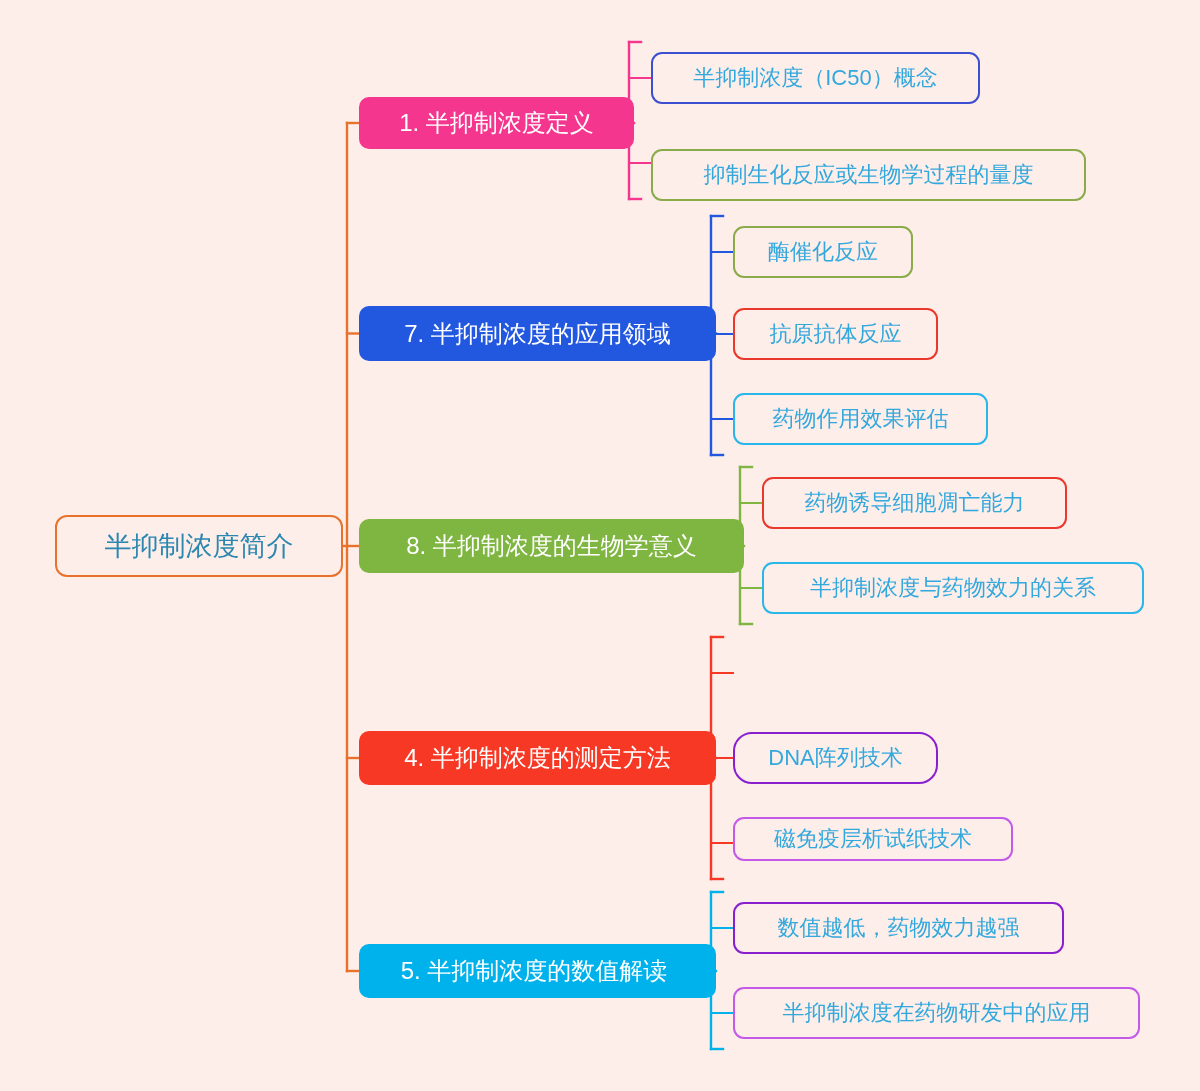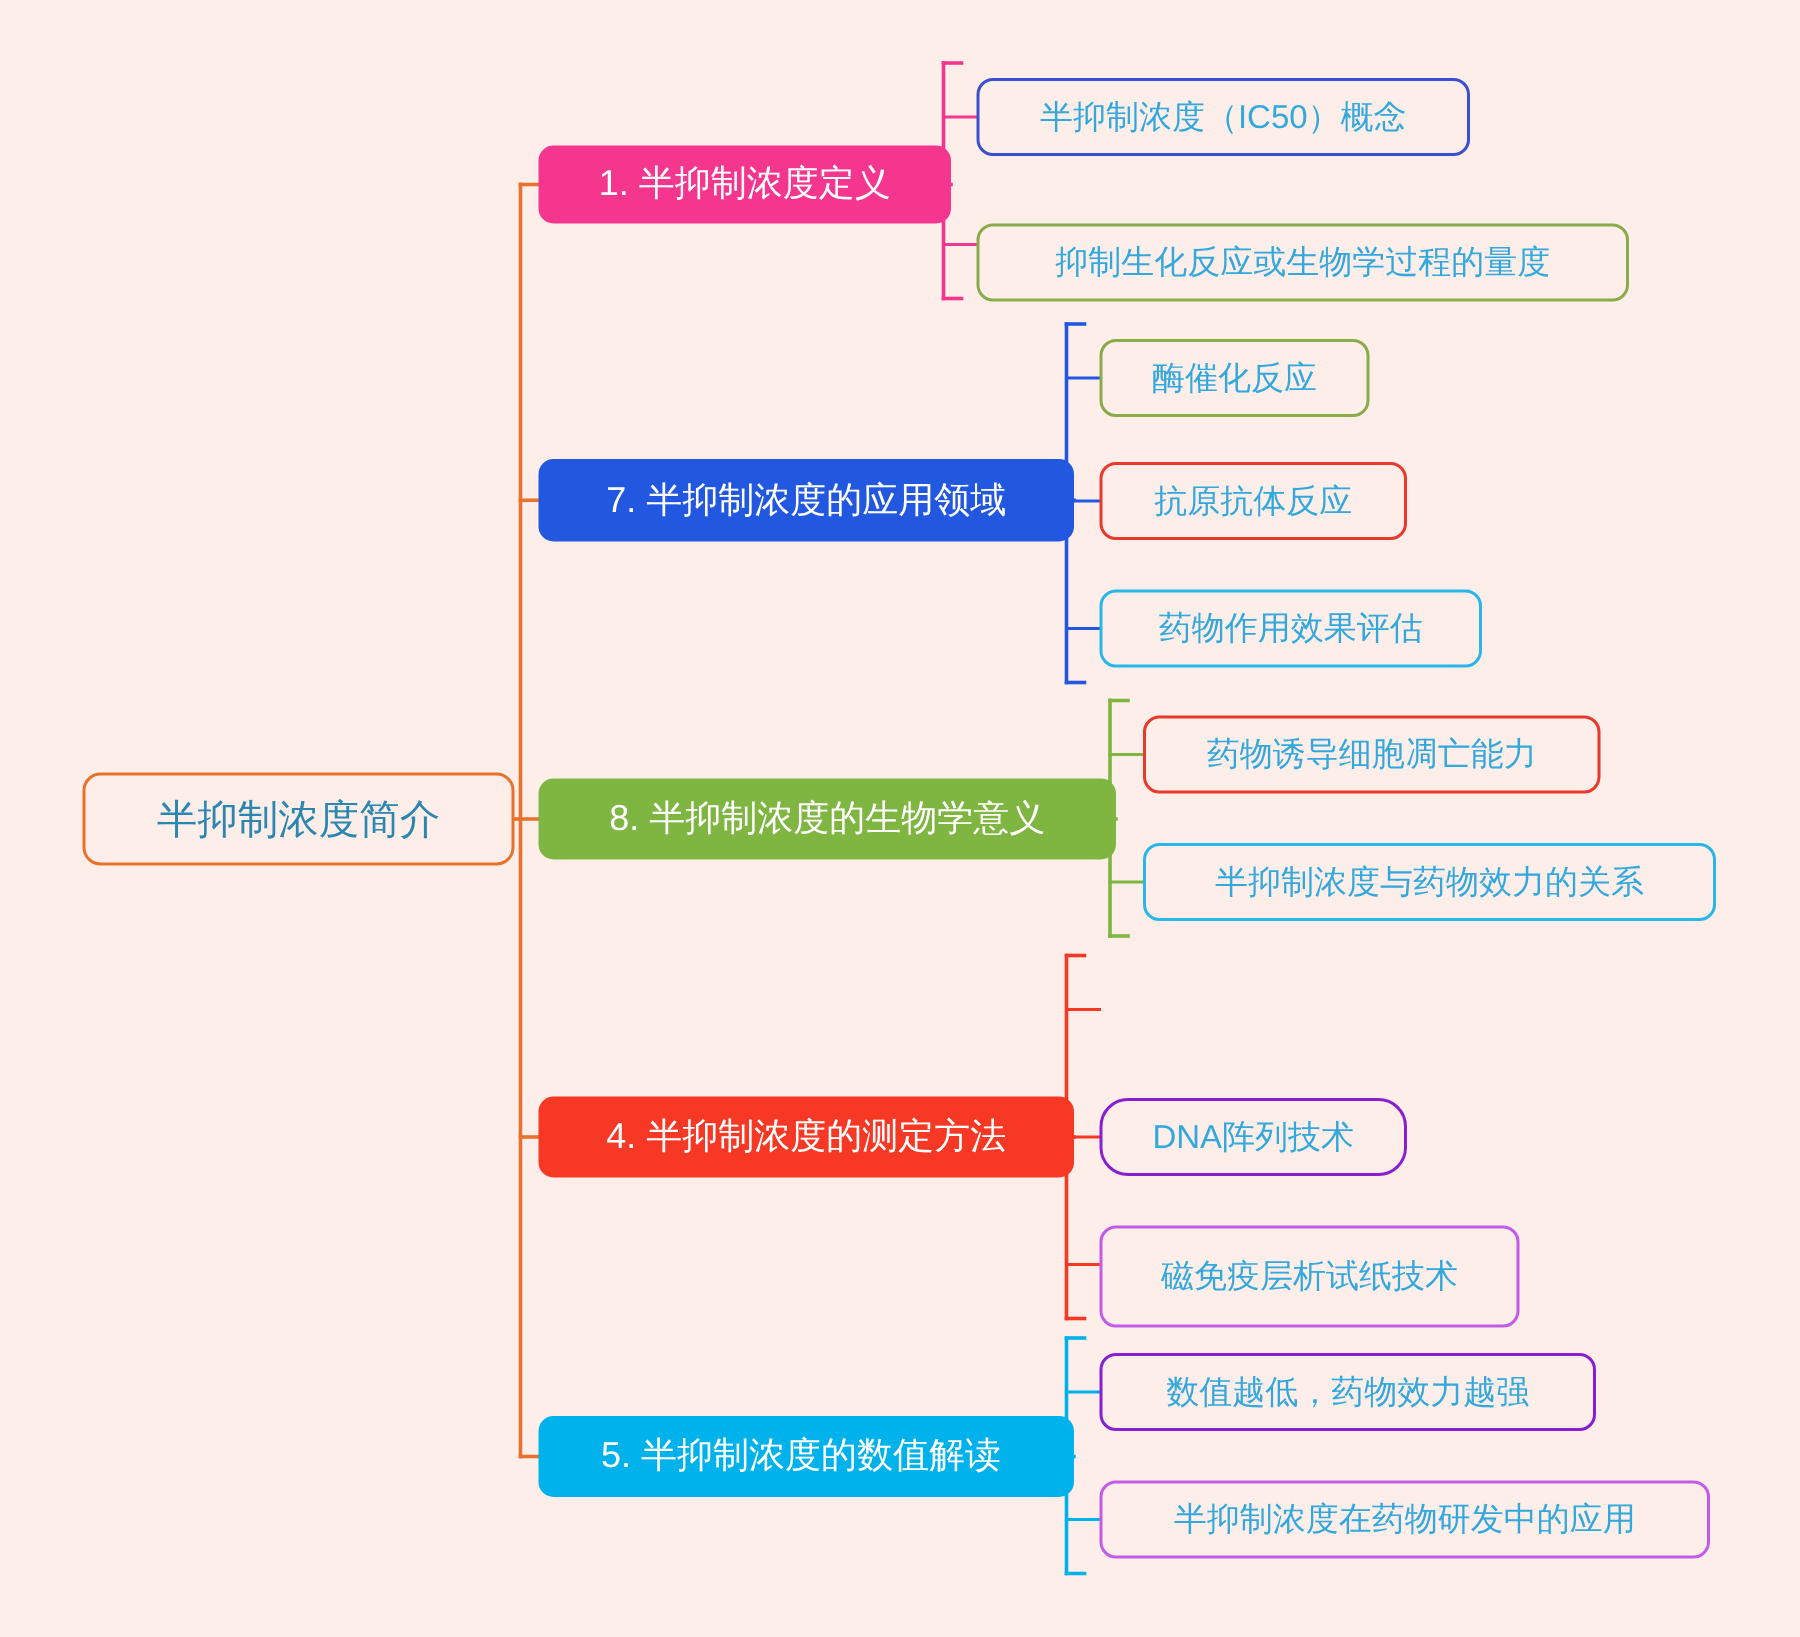--- a/index.html
+++ b/index.html
@@ -142,21 +142,21 @@
     </div>
     <div class="node node-leaf" style="left: 762px; top: 477px; width: 305px; height: 52px; border-color: rgb(232, 57, 44); color: rgb(51, 168, 221);">
       <span>药物诱导细胞凋亡能力</span>
     </div>
     <div class="node node-leaf" style="left: 762px; top: 562px; width: 382px; height: 52px; border-color: rgb(41, 182, 232); color: rgb(51, 168, 221);">
       <span>半抑制浓度与药物效力的关系</span>
     </div>
     <div class="node node-leaf" style="left: 733px; top: 732px; width: 205px; height: 52px; border-color: rgb(138, 31, 208); color: rgb(51, 168, 221); border-radius: 19px;">
       <span>DNA阵列技术</span>
     </div>
-    <div class="node node-leaf" style="left: 733px; top: 817px; width: 280px; height: 68px; border-color: rgb(196, 90, 232); color: rgb(51, 168, 221);">
+    <div class="node node-leaf" style="left: 733px; top: 817px; width: 280px; height: 44px; border-color: rgb(196, 90, 232); color: rgb(51, 168, 221);">
       <span>磁免疫层析试纸技术</span>
     </div>
     <div class="node node-leaf" style="left: 733px; top: 902px; width: 331px; height: 52px; border-color: rgb(138, 31, 208); color: rgb(51, 168, 221);">
       <span>数值越低，药物效力越强</span>
     </div>
     <div class="node node-leaf" style="left: 733px; top: 987px; width: 407px; height: 52px; border-color: rgb(196, 90, 232); color: rgb(51, 168, 221);">
       <span>半抑制浓度在药物研发中的应用</span>
     </div>
   </div>
 

